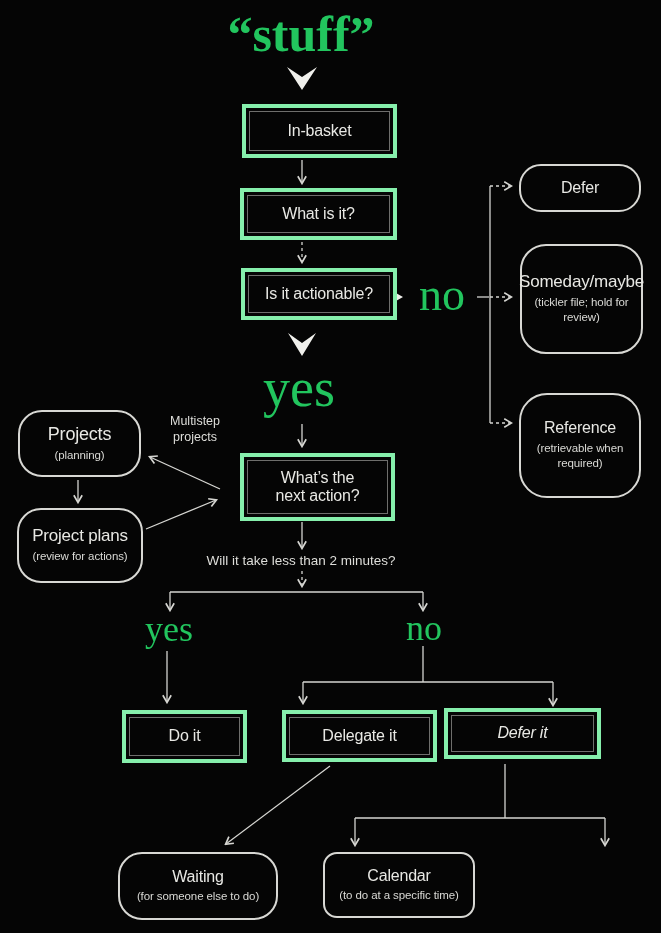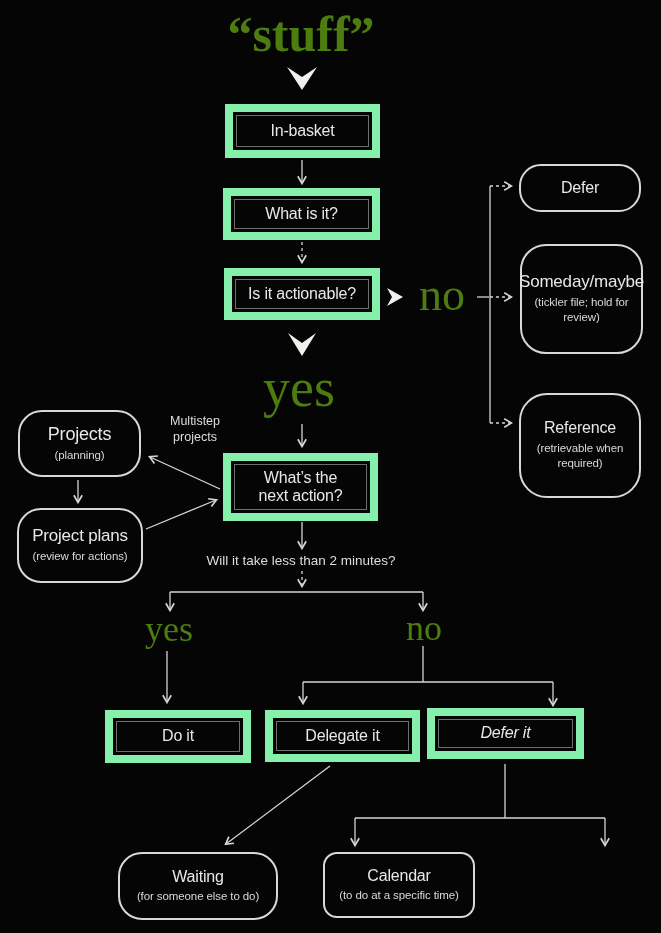--- a/index.html
+++ b/index.html
@@ -26,22 +26,23 @@
     position: absolute;
     display: flex;
     flex-direction: column;
     align-items: center;
     justify-content: center;
     text-align: center;
     box-sizing: border-box;
     background: #050505;
   }
   .rect {
-    border: 8px solid #86efac;
+    border: 4px solid #86efac;
     box-shadow: inset 0 0 0 3px #050505, inset 0 0 0 4px rgba(240,240,235,.45);
+    margin-left: 17px;
   }
   .round {
     border: 2px solid #d8d8d4;
     border-radius: 24px;
   }
   .label {
     font-size: 16px;
     letter-spacing: -0.2px;
     line-height: 1.15;
   }
@@ -55,21 +56,21 @@
     letter-spacing: -0.1px;
   }
   .wrap-narrow {
     display: inline-block;
     max-width: 104px;
   }
   .serif-big {
     position: absolute;
     font-family: "Liberation Serif", serif;
     text-align: center;
-    color: #4d7c0f;
+    color: #22c55e;
   }
   .annotation {
     position: absolute;
     text-align: center;
     color: #dededa;
   }
 </style>
 </head>
 <body>
 
@@ -151,21 +152,21 @@
   </div>
 
   <div class="node rect" style="left:224px; top:268px; width:156px; height:52px;">
     <div class="label">Is it actionable?</div>
   </div>
 
   <div class="node rect" style="left:223px; top:453px; width:155px; height:68px;">
     <div class="label"><span class="wrap-narrow">What’s the next action?</span></div>
   </div>
 
-  <div class="node rect" style="left:105px; top:710px; width:146px; height:53px;">
+  <div class="node rect" style="left:105px; top:710px; width:125px; height:53px;">
     <div class="label">Do it</div>
   </div>
 
   <div class="node rect" style="left:265px; top:710px; width:155px; height:52px;">
     <div class="label">Delegate it</div>
   </div>
 
   <div class="node rect" style="left:427px; top:708px; width:157px; height:51px;font-style:italic;">
     <div class="label">Defer it</div>
   </div>

